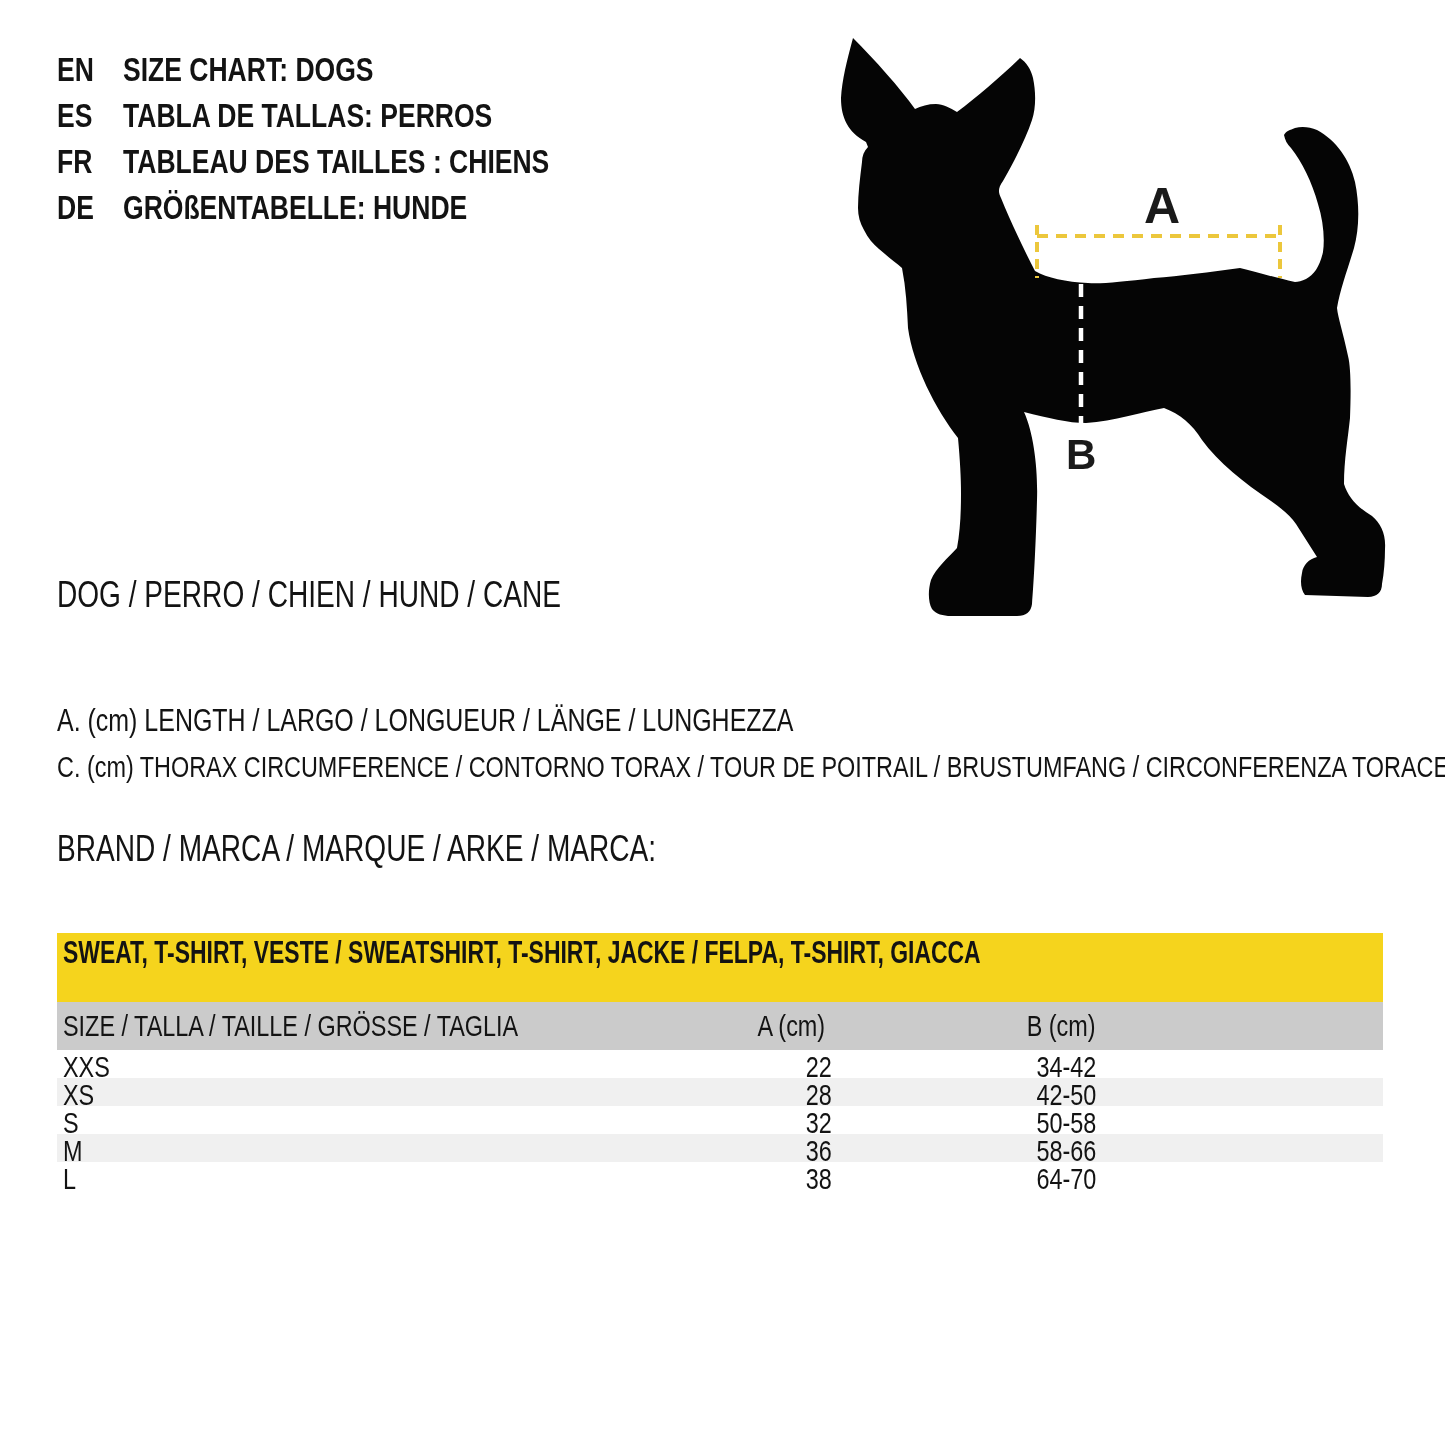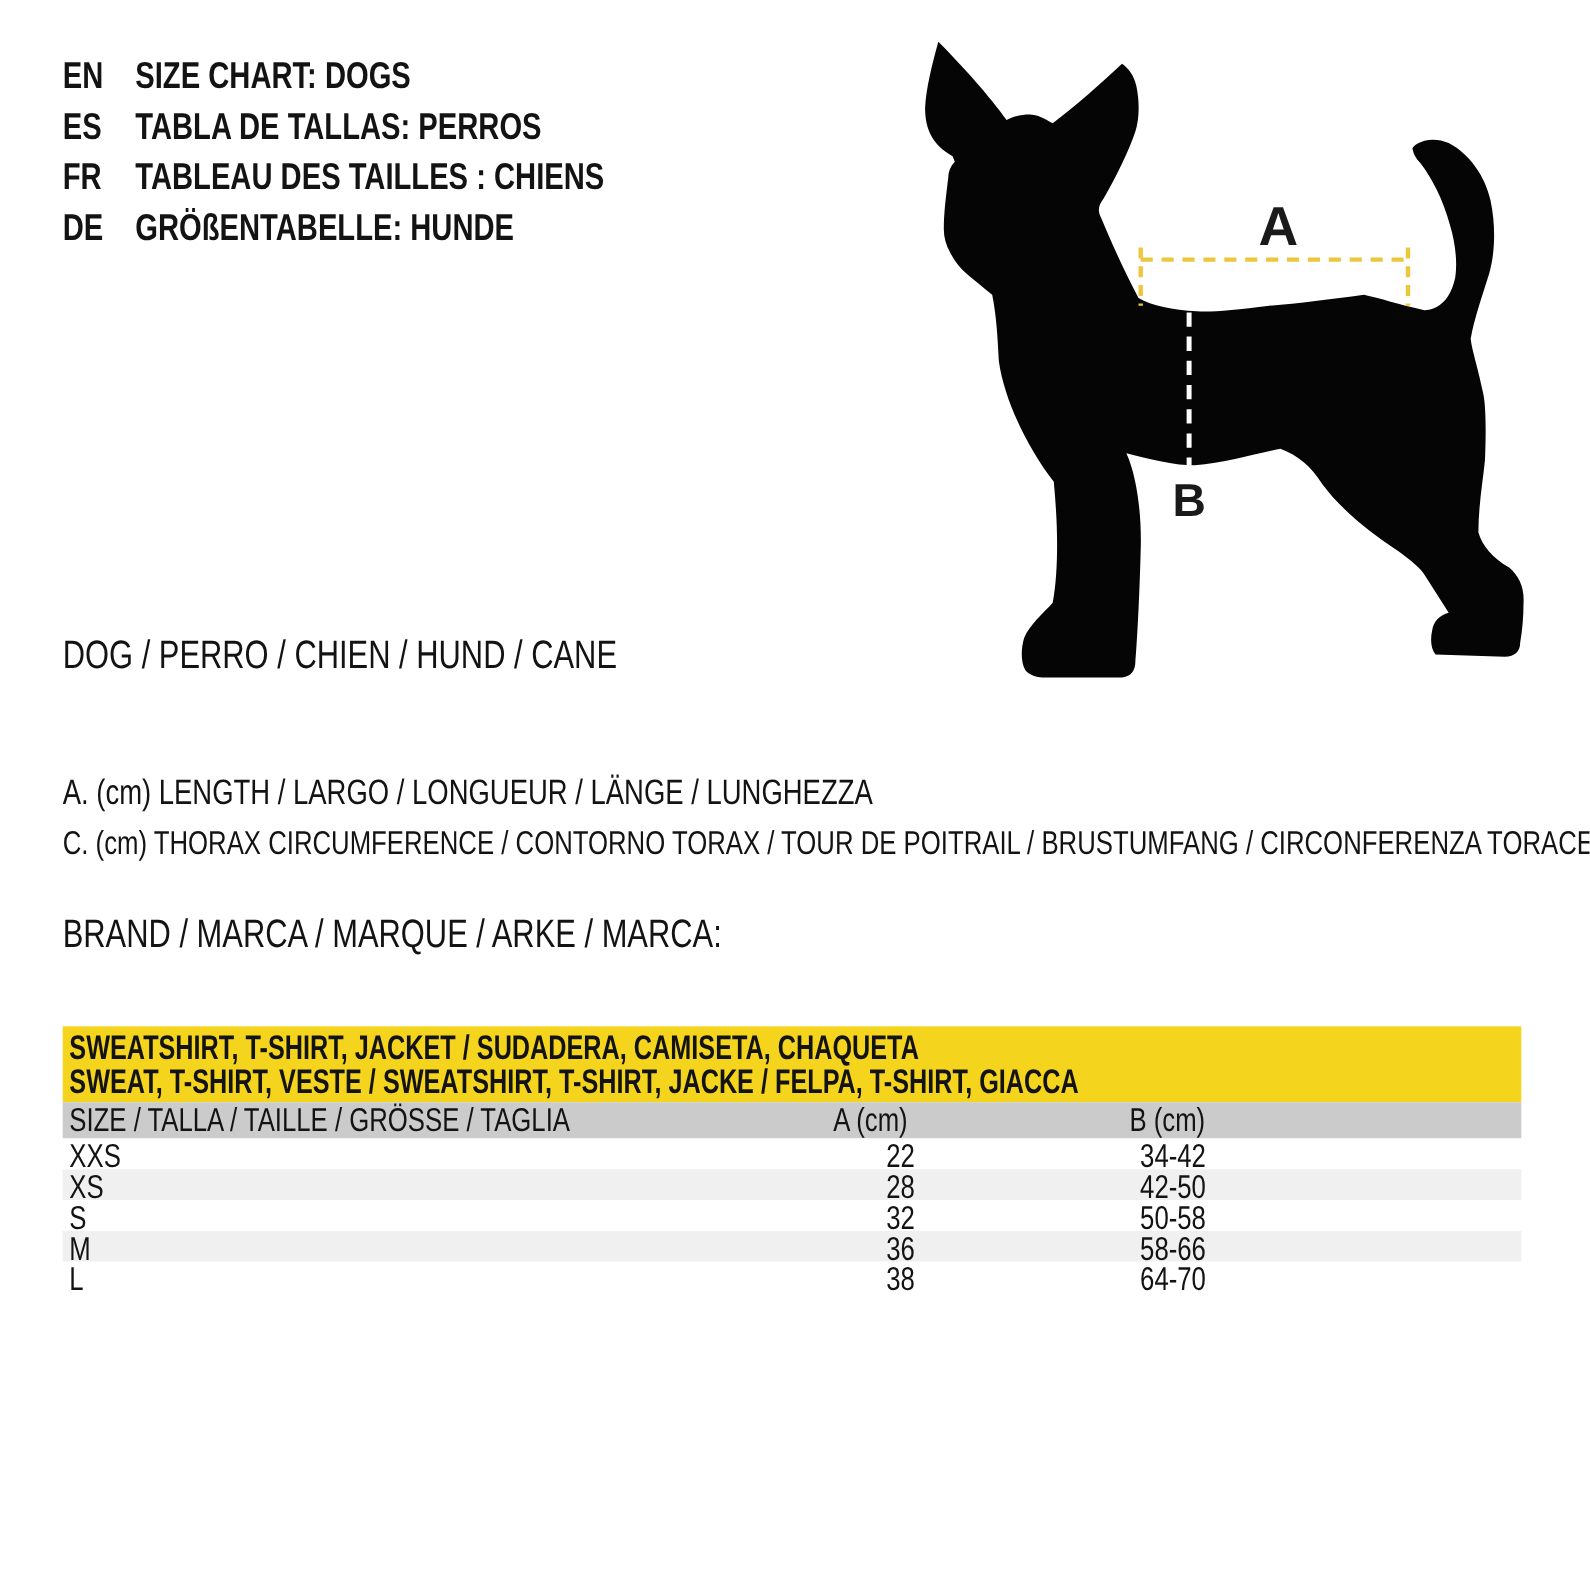--- a/index.html
+++ b/index.html
@@ -19,21 +19,21 @@
   .lang-row{height:46px;display:flex;align-items:center;font-size:34px;font-weight:bold;}
   .lang-code{display:inline-block;width:66px;flex:0 0 66px;}
   
   .caption{font-size:36px;line-height:31px;}
 
   
   .size-table{left:57px;top:933px;width:1326px;}
   .tbl-head{background:#F5D41D;height:69px;padding-top:4px;box-sizing:border-box;}
   .tbl-head .hline{display:block;height:31px;line-height:31px;font-size:31px;padding-left:6px;}
   .tbl-cols,.tbl-row{display:grid;grid-template-columns:598px 180px 270px 1fr;align-items:center;}
-  .tbl-cols{background:#CBCBCB;height:33px;font-size:30px;}
+  .tbl-cols{background:#CBCBCB;height:48px;font-size:30px;}
   .tbl-row{height:28px;font-size:30px;}
   .tbl-row:nth-child(odd){background:#ffffff;}
   .tbl-row:nth-child(even){background:#F0F0F0;}
   .c-left{padding-left:6px;text-align:left;}
   .c-mid{text-align:right;}
 
   
   .marker{font-weight:bold;color:#1a1a1a;}
   .marker-a{left:1144px;top:184px;font-size:50px;line-height:44px;}
   .marker-b{left:1066px;top:436px;font-size:42px;line-height:38px;}
@@ -144,21 +144,20 @@
 <div class="abs caption" style="left:57px;top:751px;font-size:30px;">
   <span class="cond">C. (cm) THORAX CIRCUMFERENCE / CONTORNO TORAX / TOUR DE POITRAIL / BRUSTUMFANG / CIRCONFERENZA TORACE</span>
 </div>
 
 <div class="abs caption" style="left:57px;top:833px;">
   <span class="cond">BRAND / MARCA / MARQUE / ARKE / MARCA:</span>
 </div>
 
 <div class="abs size-table">
   <div class="tbl-head">
-    <span class="hline"><span class="cond-b">SWEATSHIRT, T-SHIRT, JACKET / SUDADERA, CAMISETA, CHAQUETA</span></span>
     <span class="hline"><span class="cond-b">SWEAT, T-SHIRT, VESTE / SWEATSHIRT, T-SHIRT, JACKE / FELPA, T-SHIRT, GIACCA</span></span>
   </div>
   <div class="tbl-cols">
     <div class="c-left"><span class="cond">SIZE / TALLA / TAILLE / GRÖSSE / TAGLIA</span></div>
     <div class="c-mid"><span class="cond-c">A (cm)</span></div>
     <div class="c-mid"><span class="cond-c">B (cm)</span></div>
     <div></div>
   </div>
   <div>
     <div class="tbl-row">

